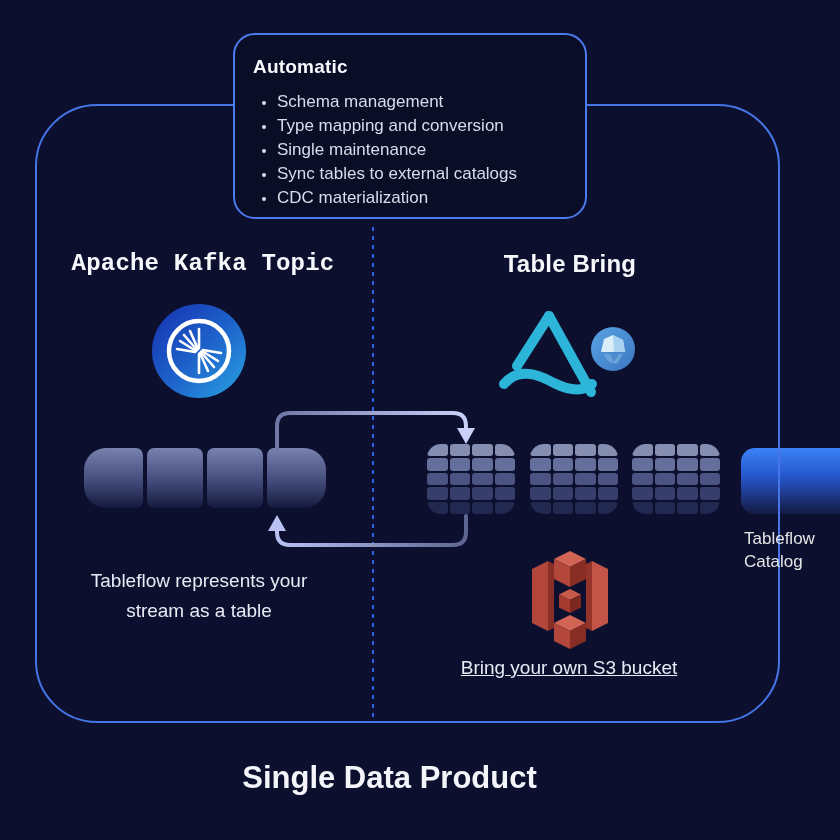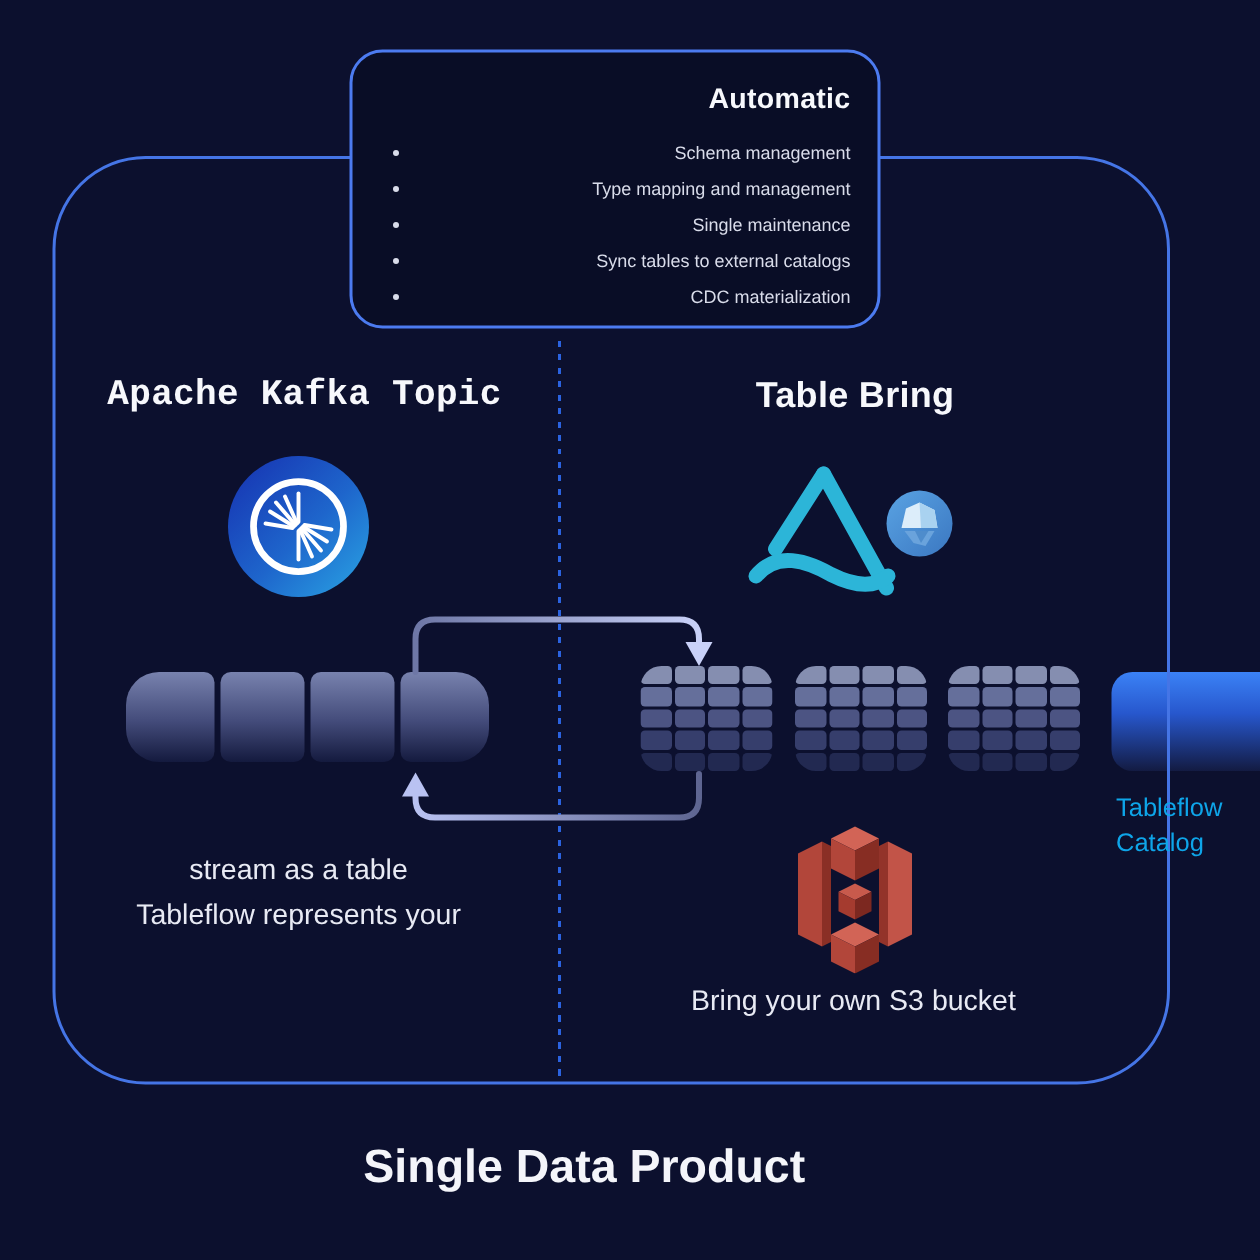--- a/index.html
+++ b/index.html
@@ -20,26 +20,25 @@
     z-index:1;
   }
 
   
   .automatic-panel {
     left:233px; top:33px; width:354px; height:186px;
     background:#090d26;
     border:2px solid #4c7bf0; border-radius:22px;
     padding:21px 18px 0 18px;
     z-index:2;
-    text-align:right;
   }
   .automatic-title { font-size:19px; font-weight:bold; color:#f7f8fc; letter-spacing:.2px; }
   .automatic-list { margin:12px 0 0 0; padding-left:24px; list-style:disc; }
   .automatic-list li {
-    font-size:12px; line-height:24px; color:#d9dcea;
+    font-size:17px; line-height:24px; color:#d9dcea;
   }
   .automatic-list li::marker { color:#d9dcea; font-size:13px; }
 
   
   .divider {
     left:372px; top:227px; width:2px; height:495px;
     background:repeating-linear-gradient(180deg, #2b63e0 0px, #2b63e0 4px, transparent 4px, transparent 9px);
     z-index:1;
   }
 
@@ -80,48 +79,48 @@
     border-radius:14px 0 0 14px;
     background:linear-gradient(180deg, #3b82f6 0%, #2757cd 42%, #131b42 100%);
     z-index:4;
   }
   .catalog-border-line {
     left:778px; top:448px; width:2px; height:66px;
     background:#4575e6; z-index:5;
   }
   .catalog-label {
     left:744px; top:527px; width:96px;
-    font-size:17px; line-height:23px; color:#0ea5e9; z-index:2;
+    font-size:17px; line-height:23px; color:#e5e5e5; z-index:2;
   }
 
   
   .caption { font-size:19px; line-height:30px; text-align:center; color:#e8eaf4; z-index:2; }
   .caption-stream { left:59px; top:566px; width:280px; }
-  .caption-s3 { left:439px; top:656px; width:260px; line-height:24px; }
+  .caption-s3 { left:439px; top:656px; width:260px; line-height:24px;text-decoration:underline; }
 
   .footer-title {
     left:0; top:760px; width:779px; text-align:center;
     font-size:31px; font-weight:bold; color:#f4f5fa; z-index:2;
   }
 
   svg.icon { position:absolute; z-index:2; }
   svg.arrows { position:absolute; left:0; top:0; z-index:3; pointer-events:none; }
 </style>
 </head>
 <body>
 
 <div class="abs main-frame"></div>
 
 <div class="abs divider"></div>
 
 <div class="abs automatic-panel">
   <div class="automatic-title">Automatic</div>
   <ul class="automatic-list">
     <li>Schema management</li>
-    <li>Type mapping and management</li>
+    <li>Type mapping and conversion</li>
     <li>Single maintenance</li>
     <li>Sync tables to external catalogs</li>
     <li>CDC materialization</li>
   </ul>
 </div>
 
 <div class="abs section-heading heading-kafka">Apache Kafka Topic</div>
 <div class="abs section-heading heading-table">Table Bring</div>
 
 <svg class="icon" style="left:152px; top:304px;" width="94" height="94" viewBox="0 0 94 94">
@@ -262,22 +261,22 @@
       <stop offset="1" stop-color="#b9c2f2"></stop>
     </linearGradient>
   </defs>
   <path d="M277 448 L277 426 Q277 413 290 413 L453 413 Q466 413 466 426 L466 430" fill="none" stroke="url(#agTop)" stroke-width="4" stroke-linecap="round"></path>
   <polygon points="466,444 457,428 475,428" fill="#c9d1f8"></polygon>
   <path d="M466 516 L466 532 Q466 545 453 545 L290 545 Q277 545 277 532 L277 529" fill="none" stroke="url(#agBot)" stroke-width="4" stroke-linecap="round"></path>
   <polygon points="277,515 268,531 286,531" fill="#b9c2f2"></polygon>
 </svg>
 
 <div class="abs caption caption-stream">
+  <div>Tableflow represents your</div>
   <div>stream as a table</div>
-  <div>Tableflow represents your</div>
 </div>
 
 <svg class="icon" style="left:524px; top:549px;" width="92" height="100" viewBox="0 0 92 100">
 
   <polygon points="8,20 24,12 24,82 8,74" fill="#b2463a"></polygon>
   <polygon points="24,12 30,15 30,79 24,82" fill="#8a2f25"></polygon>
 
   <polygon points="84,20 68,12 68,82 84,74" fill="#c25448"></polygon>
   <polygon points="68,12 62,15 62,79 68,82" fill="#93332a"></polygon>
 

